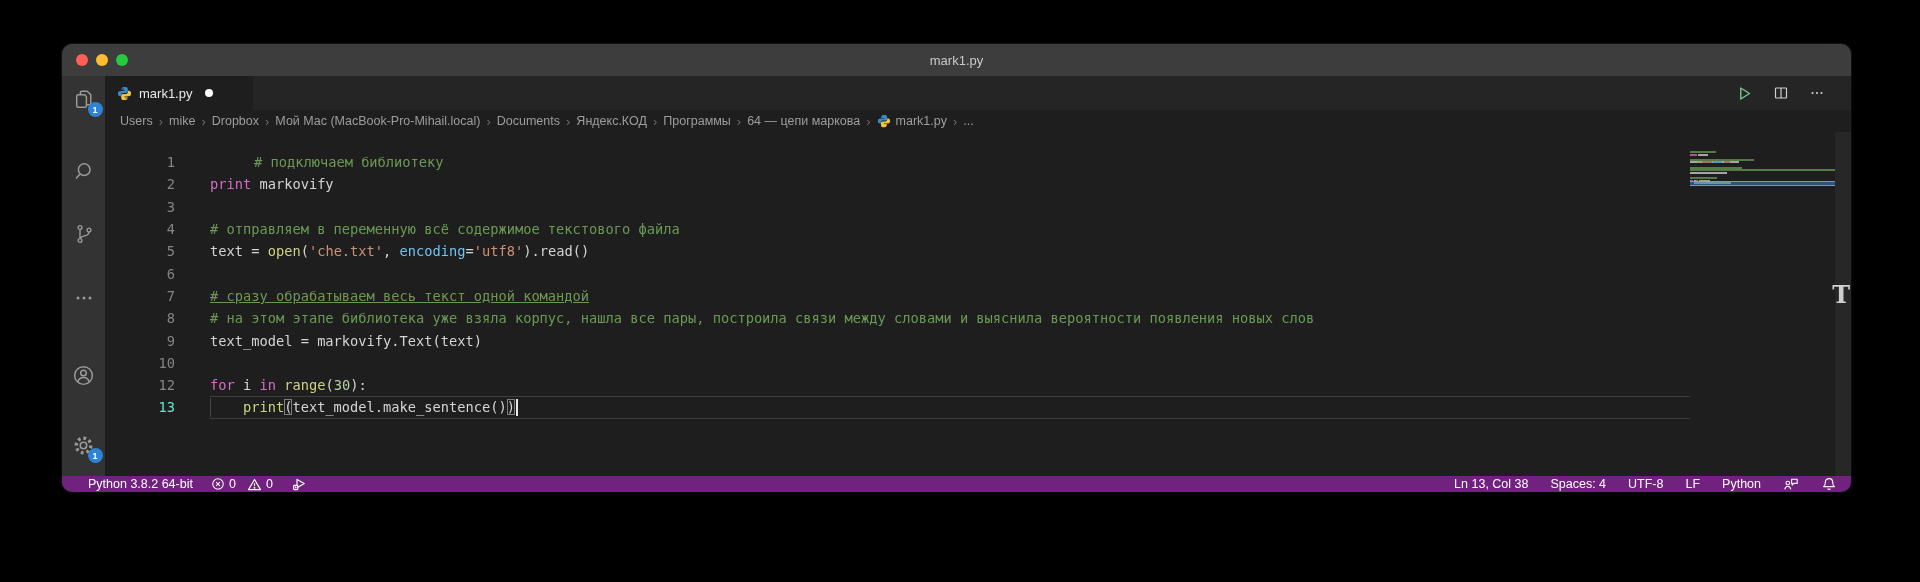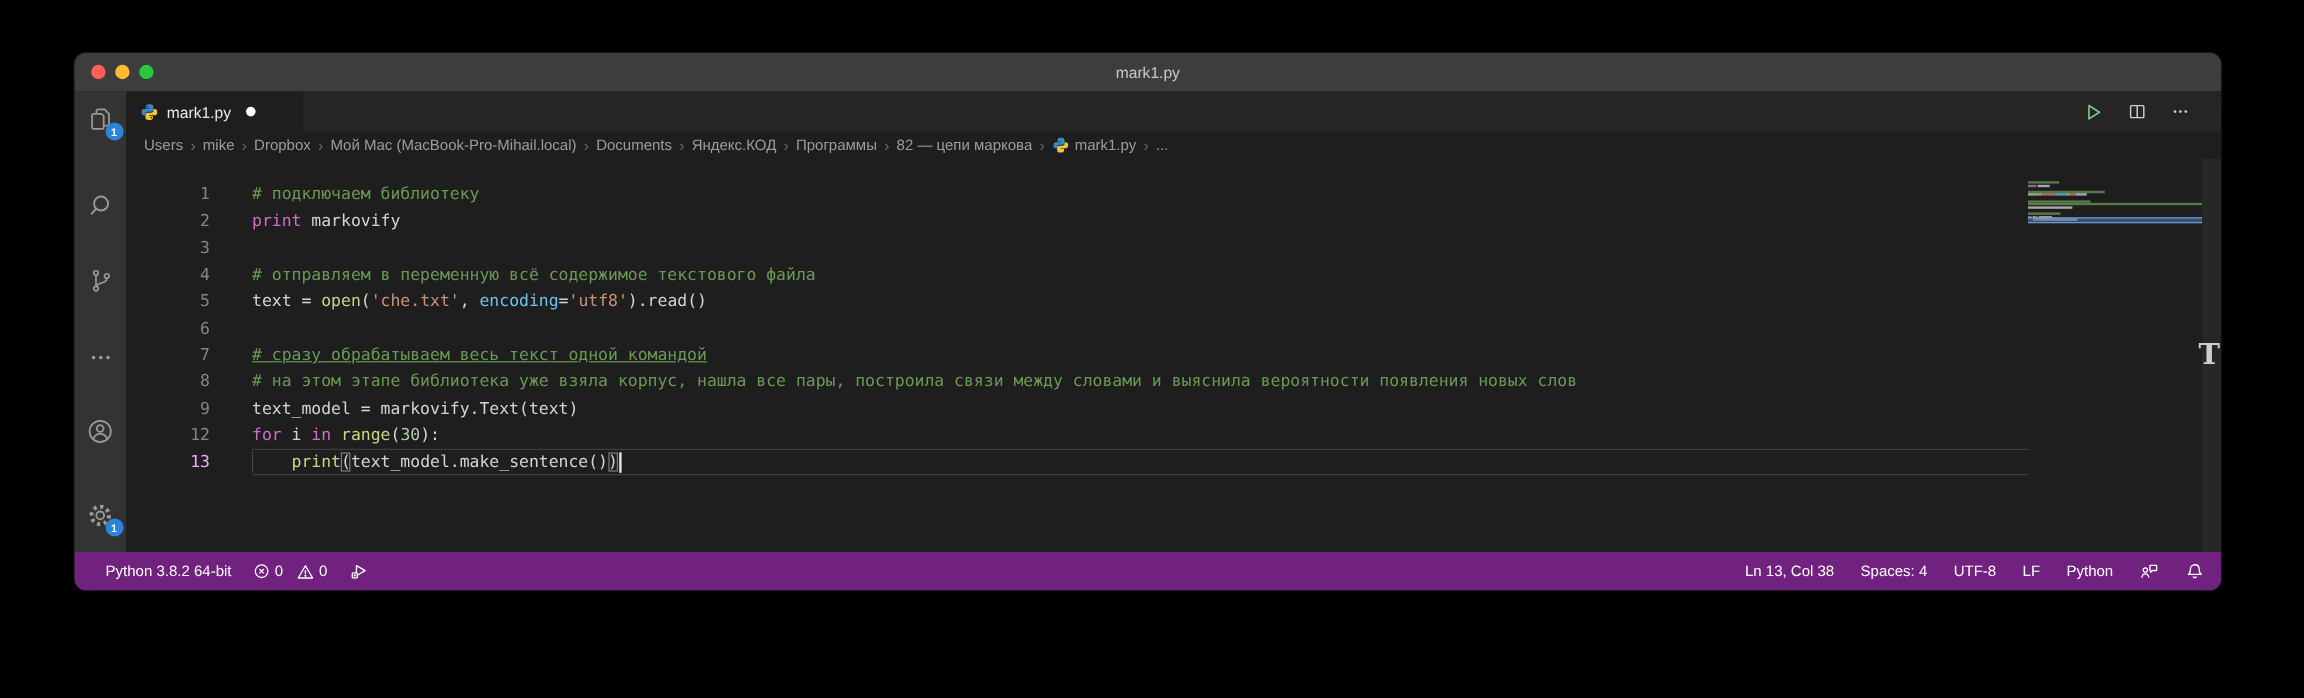--- a/index.html
+++ b/index.html
@@ -38,42 +38,42 @@
                  padding-left:15px; font-size:12.5px; color:#9d9d9d; gap:6px; white-space:nowrap;
                  overflow:hidden; flex:0 0 auto; }
   .crumb { display:flex; align-items:flex-start; gap:5px; }
   .crumb-sep { color:#6b6b6b; font-size:13px; }
   
   .editor-area { flex:1; position:relative; background:#1e1e1e; min-height:0; }
   .code-col { position:absolute; left:0; top:0; bottom:0; right:161px; padding-top:19px;
               font-family:"DejaVu Sans Mono", monospace; font-size:13.7px; overflow:hidden; }
   .line { display:flex; height:22.3px; align-items:center; }
   .ln { width:70px; flex:0 0 auto; text-align:right; color:#858585; user-select:none; }
-  .line.active .ln { color:#f0abfc; }
+  .line.active .ln { color:#5eead4; }
   .content { flex:1; margin-left:35px; white-space:pre; color:#d4d4d4; position:relative;
              height:100%; display:flex; align-items:center; }
   .line.active .content { border-top:1px solid #3e3e3e; border-bottom:1px solid #3e3e3e; }
   .indent-guide { position:absolute; left:0; top:1px; bottom:1px; width:1px; background:#454545; }
   .brk { outline:1px solid #7e7e7e; outline-offset:-1px; }
   .cursor { display:inline-block; width:2px; height:17px; background:#e8e8e8;
             vertical-align:middle; margin-left:1px; }
   
   .minimap { position:absolute; right:16px; top:0; bottom:0; width:145px; padding-top:19px;
              overflow:hidden; }
   .mm-row { height:2px; margin-bottom:0.6px; white-space:nowrap; font-size:0; }
   .mm-seg { display:inline-block; height:2px; }
   .mm-highlight { position:absolute; left:0; right:0; top:48.5px; height:5.5px;
                   background:rgba(78,120,182,.55);
                   border-top:1px solid rgba(130,175,235,.75);
                   border-bottom:1px solid rgba(130,175,235,.75); }
   .scrollstrip { position:absolute; right:0; top:0; bottom:0; width:16px; background:#272727; }
   .ibeam { position:absolute; right:1px; top:151px; color:#cfcfcf; font-size:24px;
            font-weight:700; font-family:"DejaVu Serif", serif; line-height:1; }
   
-  .statusbar { height:32px; flex:0 0 auto; display:flex; align-items:center; color:#fff;
+  .statusbar { height:16px; flex:0 0 auto; display:flex; align-items:center; color:#fff;
                font-size:12.5px; font-weight:500; padding:0 14px 0 26px; }
   .sb-left { display:flex; align-items:center; gap:18px; }
   .sb-right { margin-left:auto; display:flex; align-items:center; gap:22px; }
   .sb-item { display:flex; align-items:center; gap:5px; white-space:nowrap; }
   .sb-prob { display:flex; align-items:center; gap:4px; }
   svg { display:block; }
 </style>
 </head>
 <body>
 
@@ -193,21 +193,21 @@
           <span class="crumb-sep">›</span>
           <span class="crumb">
             <span>Яндекс.КОД</span>
           </span>
           <span class="crumb-sep">›</span>
           <span class="crumb">
             <span>Программы</span>
           </span>
           <span class="crumb-sep">›</span>
           <span class="crumb">
-            <span>82 — цепи маркова</span>
+            <span>64 — цепи маркова</span>
           </span>
           <span class="crumb-sep">›</span>
           <span class="crumb">
             <span>
               <svg viewBox="0 0 16 16" width="14" height="14">
                 <path fill="#3b88c3" d="M7.9 1c-1.7 0-3 .5-3 2v1.6h3.2v.6H3.3C1.8 5.2 1 6.2 1 8c0 1.7.7 2.9 2.2 2.9h1.2V9.7c0-1.2 1-2.2 2.2-2.2h3.1c1 0 1.8-.8 1.8-1.8V3c0-1.4-1.3-2-2.7-2z"></path>
                 <path fill="#f2c33c" d="M8.1 15c1.7 0 3-.5 3-2v-1.6H7.9v-.6h4.8c1.5 0 2.3-1 2.3-2.8 0-1.7-.7-2.9-2.2-2.9h-1.2v1.2c0 1.2-1 2.2-2.2 2.2H6.3c-1 0-1.8.8-1.8 1.8V13c0 1.4 1.3 2 2.7 2z"></path>
               </svg>
             </span>
             <span>mark1.py</span>
@@ -215,21 +215,21 @@
           <span class="crumb-sep">›</span>
           <span class="crumb">
             <span>...</span>
           </span>
         </div>
 
       <div class="editor-area">
         <div class="code-col" id="code-lines">
             <div class="line">
               <span class="ln">1</span>
-              <span class="content"><span style="color: rgb(106, 153, 85);"># подключаем библиотеку</span></span>
+              <span class="content"><span style="color: rgb(106, 153, 85); margin-left: 44px;"># подключаем библиотеку</span></span>
             </div>
             <div class="line">
               <span class="ln">2</span>
               <span class="content"><span style="color: rgb(209, 109, 199);">print</span><span style="color: rgb(212, 212, 212);"> markovify</span></span>
             </div>
             <div class="line">
               <span class="ln">3</span>
               <span class="content"></span>
             </div>
             <div class="line">
@@ -248,20 +248,24 @@
               <span class="ln">7</span>
               <span class="content"><span style="color: rgb(106, 153, 85); text-decoration: underline;"># сразу обрабатываем весь текст одной командой</span></span>
             </div>
             <div class="line">
               <span class="ln">8</span>
               <span class="content"><span style="color: rgb(106, 153, 85);"># на этом этапе библиотека уже взяла корпус, нашла все пары, построила связи между словами и выяснила вероятности появления новых слов</span></span>
             </div>
             <div class="line">
               <span class="ln">9</span>
               <span class="content"><span style="color: rgb(212, 212, 212);">text_model = markovify.Text(text)</span></span>
+            </div>
+            <div class="line">
+              <span class="ln">10</span>
+              <span class="content"></span>
             </div>
             <div class="line">
               <span class="ln">12</span>
               <span class="content"><span style="color: rgb(209, 109, 199);">for</span><span style="color: rgb(212, 212, 212);"> i </span><span style="color: rgb(209, 109, 199);">in</span><span style="color: rgb(212, 212, 212);"> </span><span style="color: rgb(204, 212, 131);">range</span><span style="color: rgb(212, 212, 212);">(</span><span style="color: rgb(181, 206, 168);">30</span><span style="color: rgb(212, 212, 212);">):</span></span>
             </div>
             <div class="line active">
               <span class="ln">13</span>
               <span class="content"><span class="indent-guide"></span><span style="color: rgb(212, 212, 212);">    </span><span style="color: rgb(204, 212, 131);">print</span><span class="brk" style="color: rgb(212, 212, 212);">(</span><span style="color: rgb(212, 212, 212);">text_model.make_sentence()</span><span class="brk" style="color: rgb(212, 212, 212);">)</span><span class="cursor"></span></span>
             </div>
           </div>

